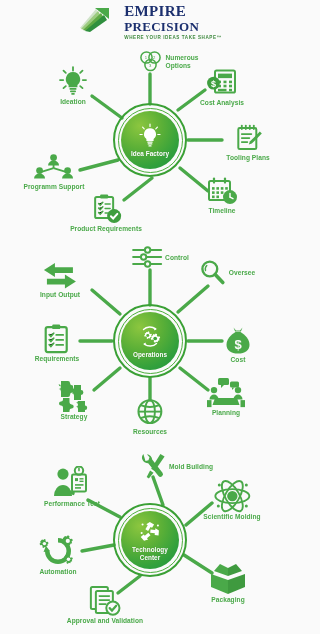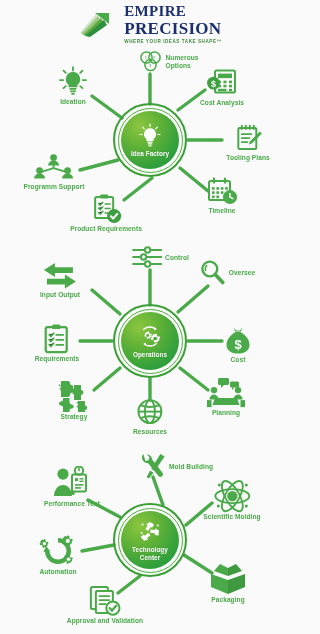--- a/index.html
+++ b/index.html
@@ -11,29 +11,29 @@
     overflow: hidden;
     position: relative;
   }
   .page { position: relative; width: 300px; height: 634px; background: #fafafa; }
 
   
   .logo-block {
     position: absolute; left: 0; top: 4px; width: 300px;
     display: flex; justify-content: center; align-items: center;
   }
-  .logo-inner { display: flex; align-items: center; gap: 12px; }
+  .logo-inner { display: flex; gap: 12px; }
   .logo-mark { width: 34px; height: 30px; flex: none; }
   .logo-text { display: flex; flex-direction: column; line-height: 1; }
   .logo-name1, .logo-name2 {
     font-family: "Liberation Serif", serif;
     font-weight: bold; color: #1b2f6e; font-size: 15px;
     letter-spacing: .3px;
   }
-  .logo-name2 { font-size: 17px; margin-top: 1px; }
+  .logo-name2 { font-size: 13px; margin-top: 1px; }
   .logo-tagline {
     font-size: 4.6px; color: #3f8a3f; letter-spacing: .55px;
     margin-top: 2.5px; font-weight: bold;
   }
 
   
   .section { position: absolute; left: 0; width: 300px; }
   #section-idea { top: 48px; height: 192px; }
   #section-ops { top: 240px; height: 205px; }
   #section-tech { top: 445px; height: 189px; }

